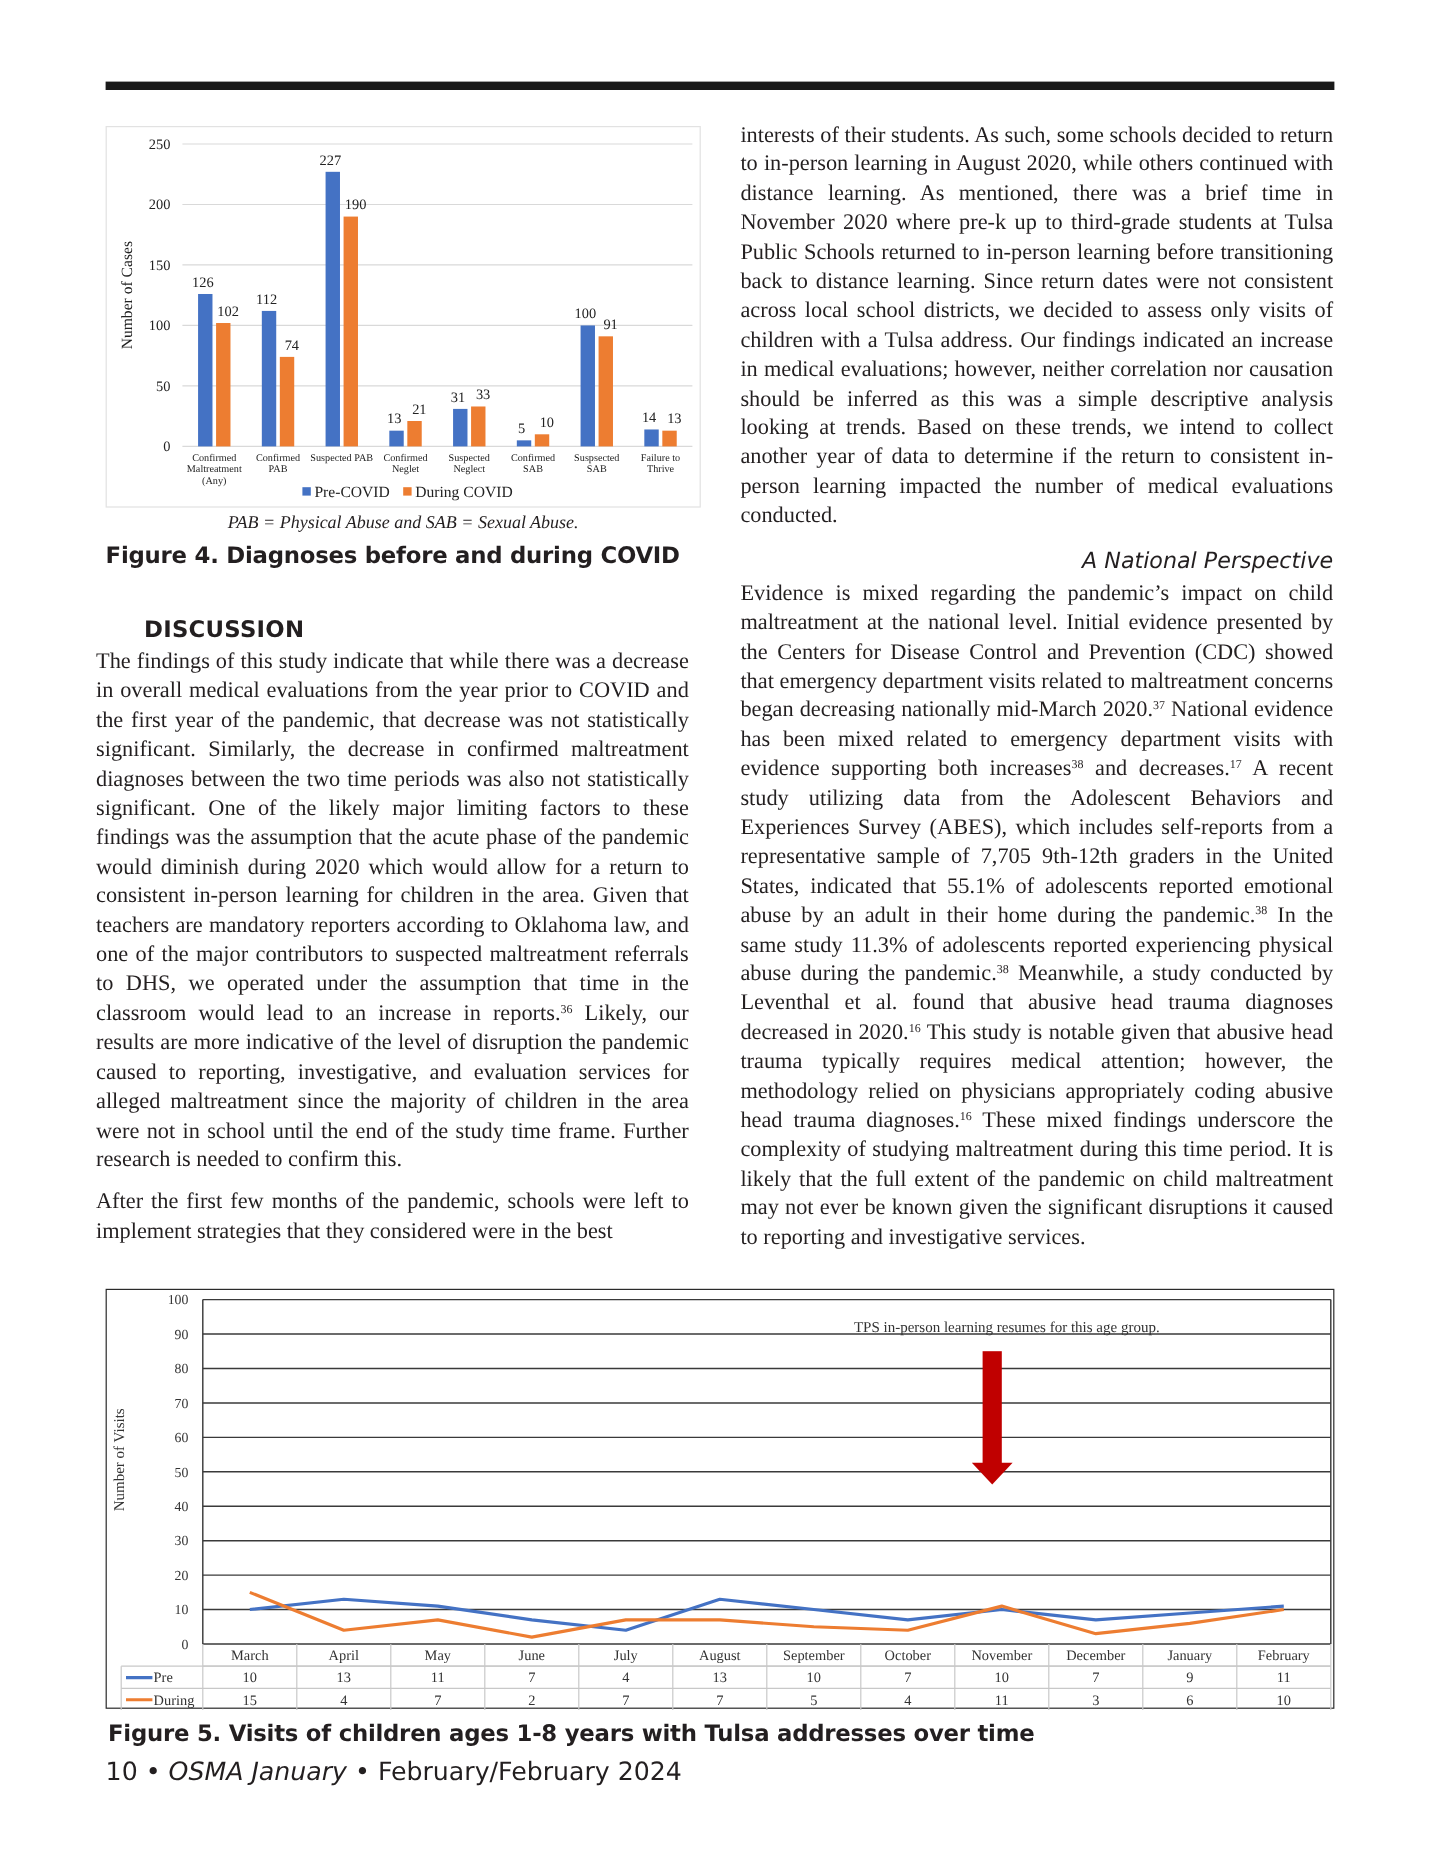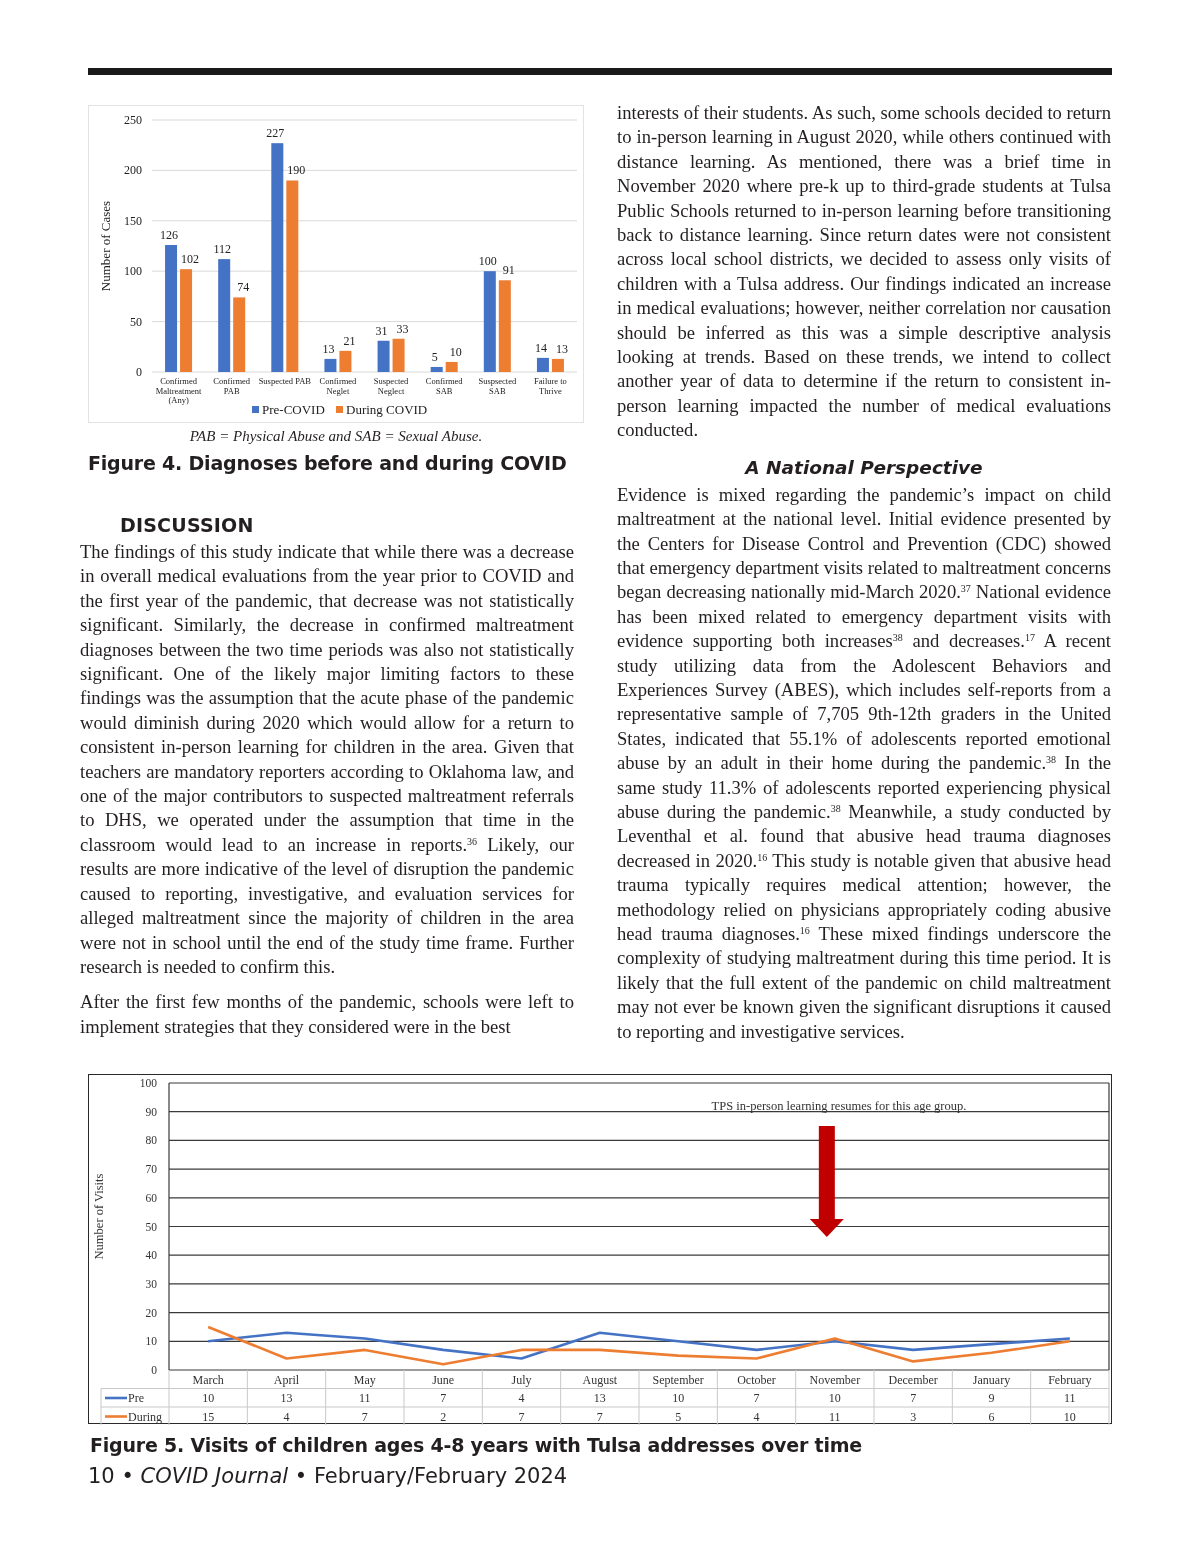--- a/index.html
+++ b/index.html
@@ -14,21 +14,21 @@
   .fig4-note { position: absolute; left: 88px; top: 428px; width: 496px; text-align: center; font-style: italic; font-size: 15px; }
   .fig-caption { position: absolute; font-weight: bold; font-size: 19px; letter-spacing: -0.2px; }
 
   
   .col { position: absolute; font-size: 18.6px; line-height: 24.4px; text-align: justify; hyphens: manual; }
   .col p { margin: 0; }
   .col sup { font-size: 10px; line-height: 0; vertical-align: 6px; }
   #col-left { left: 80px; top: 540px; width: 494px; }
   #col-right { left: 617px; top: 101px; width: 494px; }
   .h-discussion { position: absolute; left: 88px; top: 514px; font-weight: bold; font-size: 19px; letter-spacing: 0.2px; margin-left: 32px; }
-  .h-national { font-weight: bold; font-style: italic; font-size: 18.5px; margin: 12px 0 2px 0 !important; line-height: 26px; text-align: center; }
+  .h-national { font-weight: normal; font-style: italic; font-size: 18.5px; margin: 12px 0 2px 0 !important; line-height: 26px; text-align: right; }
   .para-gap { margin-top: 11px !important; }
 
   
   #fig5 { position: absolute; left: 88px; top: 1074px; width: 1024px; height: 350px; border: 1px solid #2a2a2a; box-sizing: border-box; }
   #fig5 svg { position: absolute; left: 0; top: 0; }
 
   .footer { position: absolute; left: 88px; top: 1464px; font-size: 21px; }
   .footer i { font-style: italic; }
 </style>
 </head>
@@ -197,21 +197,21 @@
       <text x="432.5" y="345.5" text-anchor="middle" font-size="12" font-family="&quot;Liberation Serif&quot;, &quot;DejaVu Serif&quot;, serif" fill="#333">7</text>
       <text x="510.8333333333333" y="345.5" text-anchor="middle" font-size="12" font-family="&quot;Liberation Serif&quot;, &quot;DejaVu Serif&quot;, serif" fill="#333">7</text>
       <text x="589.1666666666666" y="345.5" text-anchor="middle" font-size="12" font-family="&quot;Liberation Serif&quot;, &quot;DejaVu Serif&quot;, serif" fill="#333">5</text>
       <text x="667.5" y="345.5" text-anchor="middle" font-size="12" font-family="&quot;Liberation Serif&quot;, &quot;DejaVu Serif&quot;, serif" fill="#333">4</text>
       <text x="745.8333333333333" y="345.5" text-anchor="middle" font-size="12" font-family="&quot;Liberation Serif&quot;, &quot;DejaVu Serif&quot;, serif" fill="#333">11</text>
       <text x="824.1666666666666" y="345.5" text-anchor="middle" font-size="12" font-family="&quot;Liberation Serif&quot;, &quot;DejaVu Serif&quot;, serif" fill="#333">3</text>
       <text x="902.5" y="345.5" text-anchor="middle" font-size="12" font-family="&quot;Liberation Serif&quot;, &quot;DejaVu Serif&quot;, serif" fill="#333">6</text>
       <text x="980.8333333333333" y="345.5" text-anchor="middle" font-size="12" font-family="&quot;Liberation Serif&quot;, &quot;DejaVu Serif&quot;, serif" fill="#333">10</text>
     </svg>
 </div>
-<div class="fig-caption sans" style="left:90px; top:1434px;">Figure 5. Visits of children ages 4-8 years with Tulsa addresses over time</div>
+<div class="fig-caption sans" style="left:90px; top:1434px;">Figure 5. Visits of children ages 1-8 years with Tulsa addresses over time</div>
 
 <div class="footer sans">
   <span>10</span>
   <span>•</span>
-  <i>COVID Journal</i>
+  <i>OSMA January</i>
   <span>•</span>
   <span>February/February 2024</span>
 </div>
 
 </body></html>

